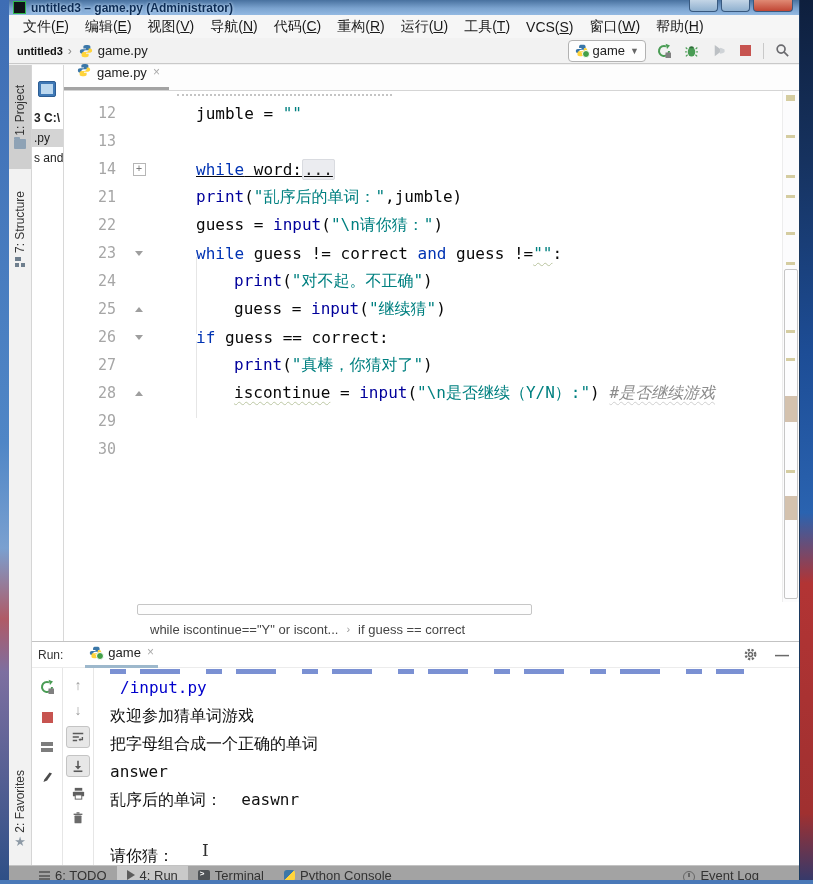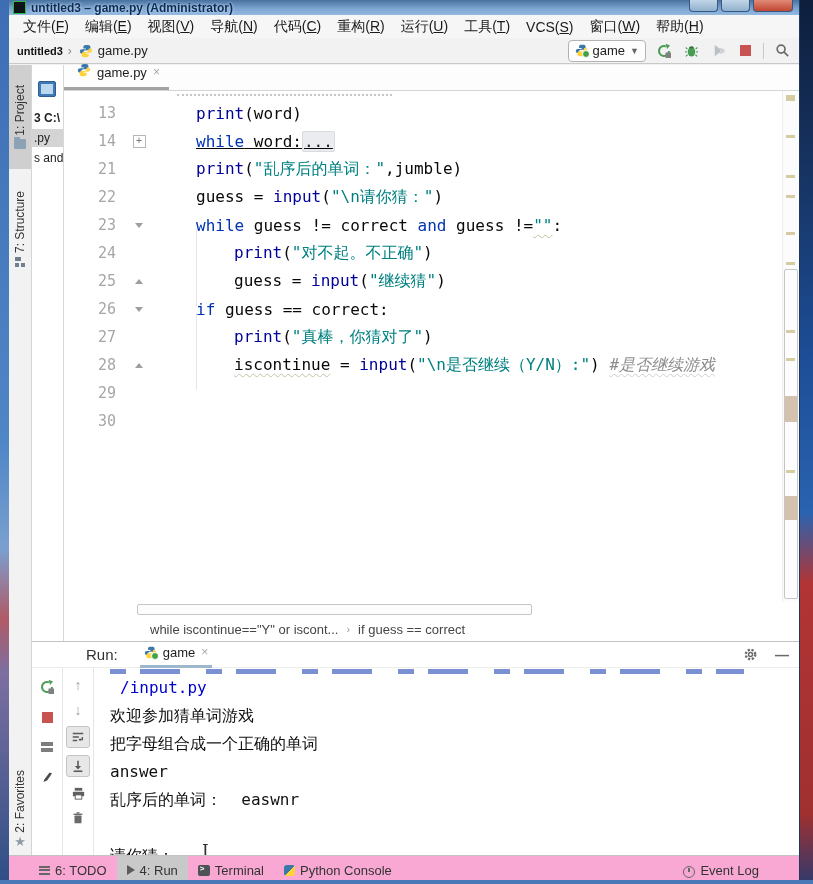--- a/index.html
+++ b/index.html
@@ -97,21 +97,21 @@
   .stripe-mark{position:absolute;left:3px;width:9px;background:#d5cda1;}
   .stripe-mark.big{background:#d4c2ae;left:2px;width:12px;}
   .stripe-thumb{position:absolute;left:1px;right:1px;top:178px;height:328px;border:1px solid #c6c6c6;border-radius:2px;background:rgba(255,255,255,.4);}
   .hscroll{height:15px;position:relative;background:#fff;}
   .hthumb{position:absolute;left:73px;top:2px;width:393px;height:9px;border:1px solid #c6c6c6;background:#fdfdfd;border-radius:2px;}
   .crumbsbar{height:24px;display:flex;align-items:center;background:#fff;font-size:13px;color:#454545;padding-left:86px;}
   .crumbsbar .sep{color:#9a9a9a;margin:0 8px;font-size:11px;}
   
   .run-panel{height:226px;border-top:1px solid #c3c3c3;background:#fff;display:flex;flex-direction:column;}
   .run-header{height:25px;display:flex;align-items:center;padding:0 10px 0 6px;border-bottom:1px solid #ececec;}
-  .run-label{font-size:15px;color:#333;margin-right:22px;margin-left:48px;}
+  .run-label{font-size:12px;color:#333;margin-right:22px;}
   .run-tab{display:flex;align-items:center;gap:6px;height:22px;padding:0 4px 2px 4px;border-bottom:3px solid #9db8cc;}
   .run-tab-label{font-size:13px;color:#222;}
   .run-right{margin-left:auto;display:flex;align-items:center;gap:16px;}
   .minimize-glyph{color:#6a6a6a;font-size:14px;font-weight:bold;line-height:10px;}
   .run-body{flex:1;display:flex;min-height:0;}
   .rcol{width:30px;border-right:1px solid #e6e6e6;display:flex;flex-direction:column;align-items:center;padding-top:10px;gap:12px;flex:none;}
   .rcol2{width:30px;border-right:1px solid #e6e6e6;display:flex;flex-direction:column;align-items:center;padding-top:8px;gap:7px;flex:none;}
   .rc-ic{width:18px;height:18px;display:flex;align-items:center;justify-content:center;}
   .rc-box{width:22px;height:20px;border:1px solid #c4c4c4;background:#e7e7e7;border-radius:3px;}
   .arrow-glyph{color:#9c9c9c;font-size:14px;font-weight:bold;}
@@ -119,21 +119,21 @@
   .console{flex:1;position:relative;font-family:"DejaVu Sans Mono","Liberation Mono",monospace;
     font-size:16px;line-height:28px;padding:0 0 0 16px;overflow:hidden;}
   .clipped-cmd{height:5px;overflow:hidden;margin-top:1px;width:92%;
     background:repeating-linear-gradient(90deg,#3355bb 0 16px,transparent 16px 30px,#3355bb 30px 70px,transparent 70px 96px);
     opacity:.65;}
   .console-line{white-space:pre;height:28px;}
   .console-line.path{color:var(--console-path,#0000cc);padding-left:10px;}
   .console-line.out{color:#101010;}
   .ibeam{position:absolute;left:108px;top:168px;color:#2f2f2f;font-family:"DejaVu Serif",serif;font-size:17px;}
   
-  .statusbar{position:absolute;left:0;bottom:-2px;right:0;height:29px;background:#f9a8d4;border-top:1px solid #c3c3c3;
+  .statusbar{position:absolute;left:0;bottom:-2px;right:0;height:19px;background:#a3a3a3;border-top:1px solid #c3c3c3;
     display:flex;align-items:center;padding-left:20px;font-size:13px;color:#333;box-sizing:border-box;}
   .sb-item{display:flex;align-items:center;gap:5px;padding:0 10px;height:100%;white-space:nowrap;}
   .sb-item.active{background:#c9c9c9;}
   .sb-right{margin-left:auto;margin-right:40px;display:flex;align-items:flex-end;gap:5px;white-space:nowrap;}
   .ic-todo{width:11px;height:9px;background:linear-gradient(#666 0 2px,transparent 2px 3.5px,#666 3.5px 5.5px,transparent 5.5px 7px,#666 7px 9px);}
   .ic-run{width:0;height:0;border-top:5px solid transparent;border-bottom:5px solid transparent;border-left:8px solid #5c5c5c;}
   .ic-terminal{width:12px;height:11px;background:#4e5256;border-radius:2px;position:relative;}
   .ic-terminal::after{content:'>';position:absolute;left:2px;top:-1px;color:#fff;font-size:8px;font-weight:bold;}
   .ic-python{width:11px;height:11px;border-radius:3px;background:linear-gradient(135deg,#3b77a8 50%,#ffd43b 50%);}
   .ic-event{width:10px;height:10px;border:1.5px solid #666;border-radius:50%;position:relative;}
@@ -264,23 +264,27 @@
                     </svg>
                 </span>
                 <span class="tab-label">game.py</span>
                 <span class="tab-close">×</span>
               </div>
             </div>
             <div class="editor-area">
               <div class="artifact-dots"></div>
               <div class="code-lines">
                   <div class="code-line">
+                    <span class="ln">12</span>
+                    <span class="fold-col"></span>
+                    <span class="code-text" style="padding-left: 46px;"><span class="tk-code">jumble = </span><span class="tk-str">""</span></span>
+                  </div>
+                  <div class="code-line">
                     <span class="ln">13</span>
                     <span class="fold-col"></span>
-                    <span class="code-text" style="padding-left: 46px;"><span class="tk-fn">print</span><span class="tk-code">(word)</span></span>
                   </div>
                   <div class="code-line">
                     <span class="ln">14</span>
                     <span class="fold-col">
                       <span class="fold-plus">+</span>
                     </span>
                     <span class="code-text" style="padding-left: 46px; text-decoration: underline;"><span class="tk-kw">while</span><span class="tk-code"> word:</span><span class="tk-fold">...</span></span>
                   </div>
                   <div class="code-line">
                     <span class="ln">21</span>

